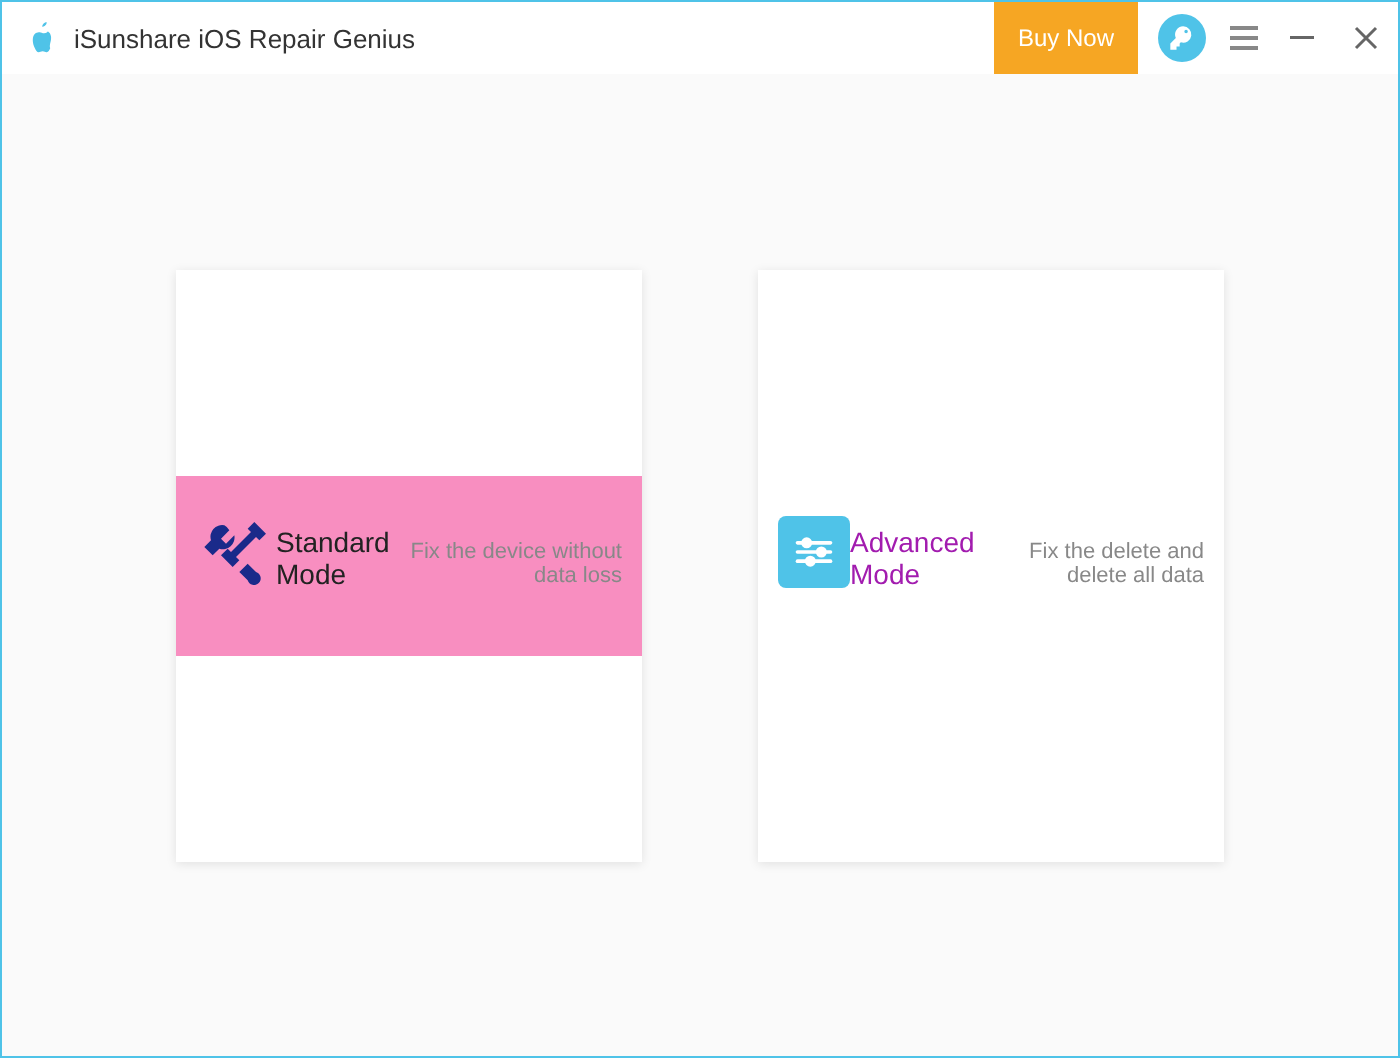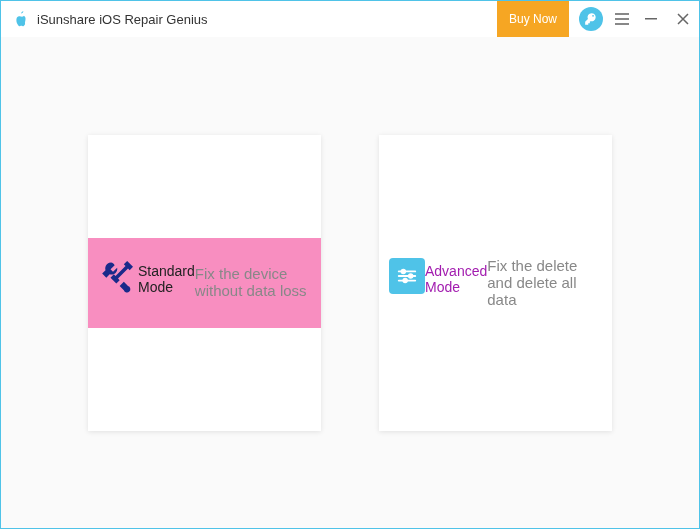--- a/index.html
+++ b/index.html
@@ -70,21 +70,21 @@
       flex-direction: row;
       align-items: center;
       padding: 18px 10px 20px;
     }
     .card.selected .card-inner {
       background: #f88ec0;
     }
     .card .icon-wrap { margin-bottom: 12px; height: 40px; display:flex; align-items:center; justify-content:center;}
     .card .title { font-size: 14px; color: #a21caf; margin-bottom: 6px; }
     .card.selected .title { color: #222; }
-    .card .desc { font-size: 15px; color: #888; text-align:left; }
+    .card .desc { font-size: 11px; color: #888; text-align:right; }
     .adv-icon {
       width: 36px; height: 36px; background:#4fc3e8; border-radius:4px;
       display:flex; align-items:center; justify-content:center;
     }
     .hamburger { display:flex; flex-direction:column; gap:3px; cursor:pointer; margin-right:14px;}
     .hamburger div { width:14px; height:2px; background:#888; }
   </style>
 </head>
 <body>
 

